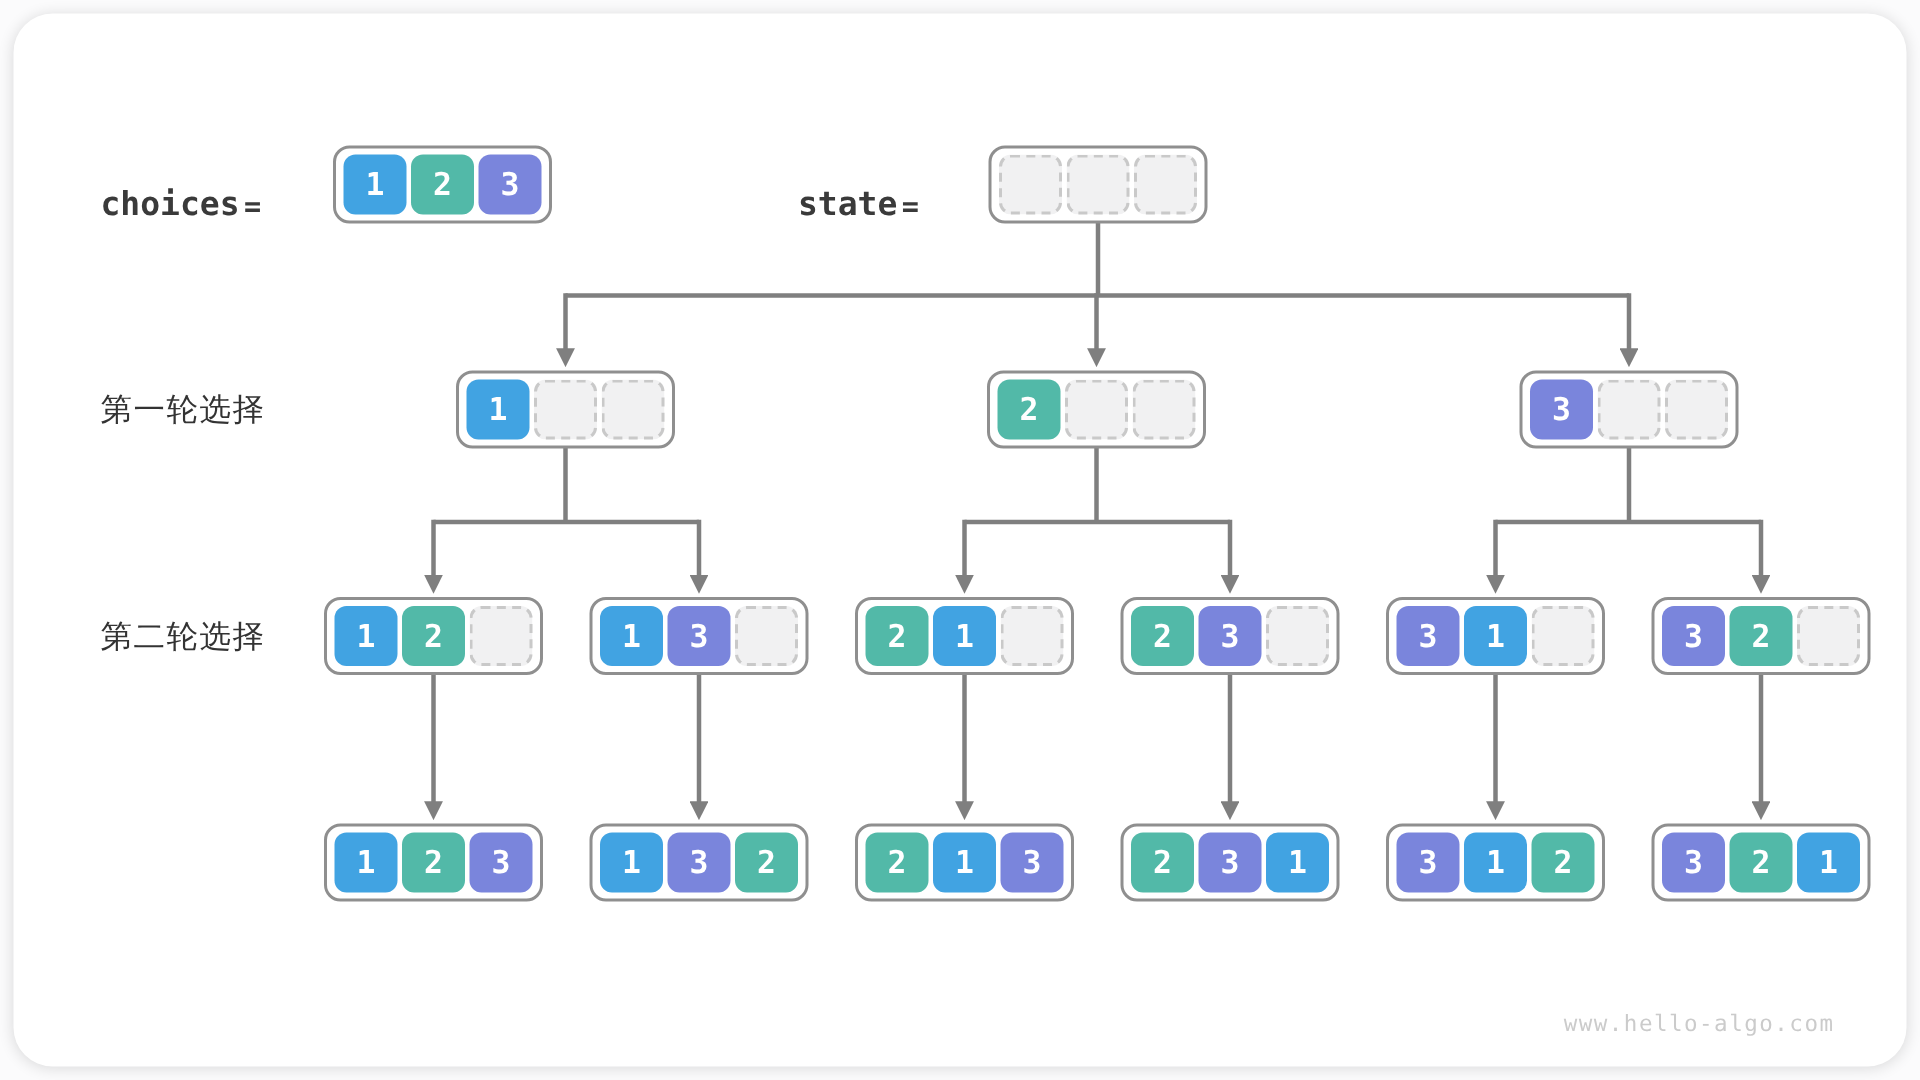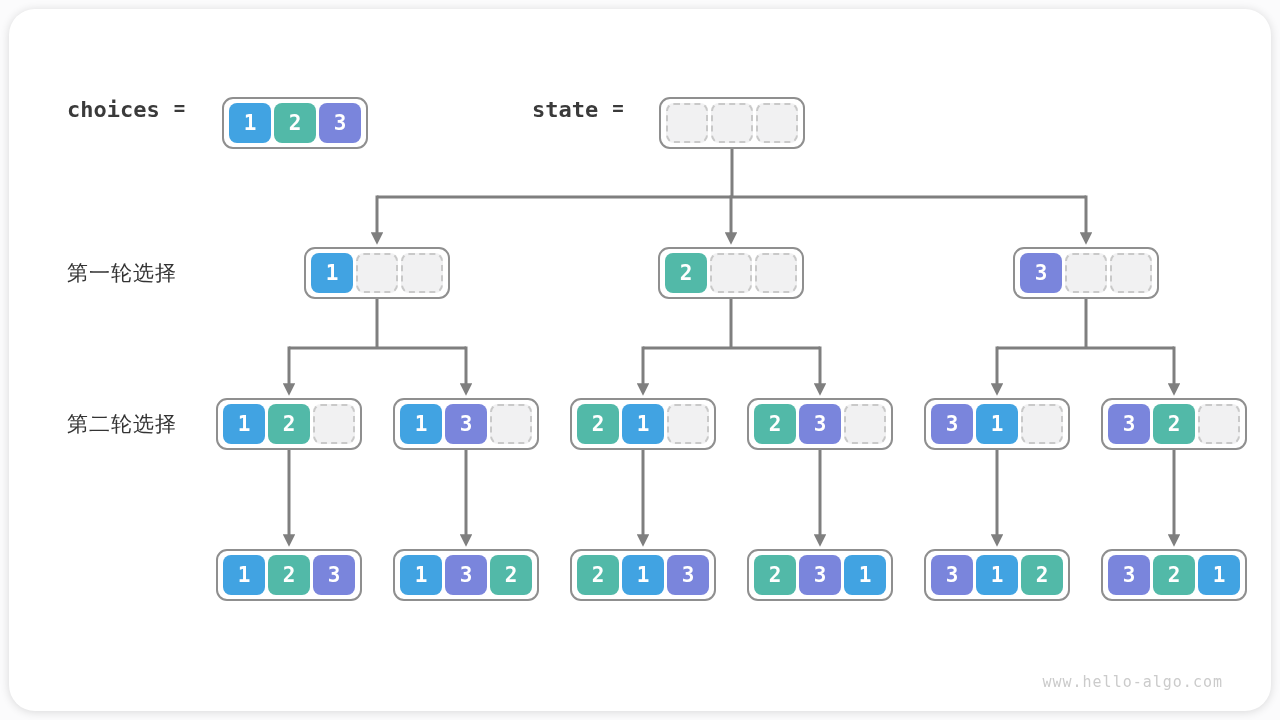--- a/index.html
+++ b/index.html
@@ -11,21 +11,21 @@
   }
   .stage{position:relative;width:1280px;height:720px;}
   .card{
     position:absolute;left:9px;top:9px;width:1262px;height:702px;
     background:#ffffff;border-radius:26px;
     box-shadow:0 1px 10px rgba(0,0,0,0.14);
   }
   .connectors{position:absolute;left:0;top:0;width:1280px;height:720px;pointer-events:none;}
 
   .kw-group{
-    position:absolute;height:52px;display:flex;align-items:flex-start;gap:14px;
+    position:absolute;height:52px;display:flex;align-items:flex-end;gap:3px;
     font-family:"DejaVu Sans Mono", monospace;font-weight:700;
     font-size:22px;color:#3a3a3a;
   }
   .eq{font-weight:700;font-size:19px;color:#3a3a3a;}
 
   .row-label{
     position:absolute;height:52px;display:flex;align-items:center;
     font-size:21px;color:#333333;letter-spacing:1px;font-weight:500;
   }
 

